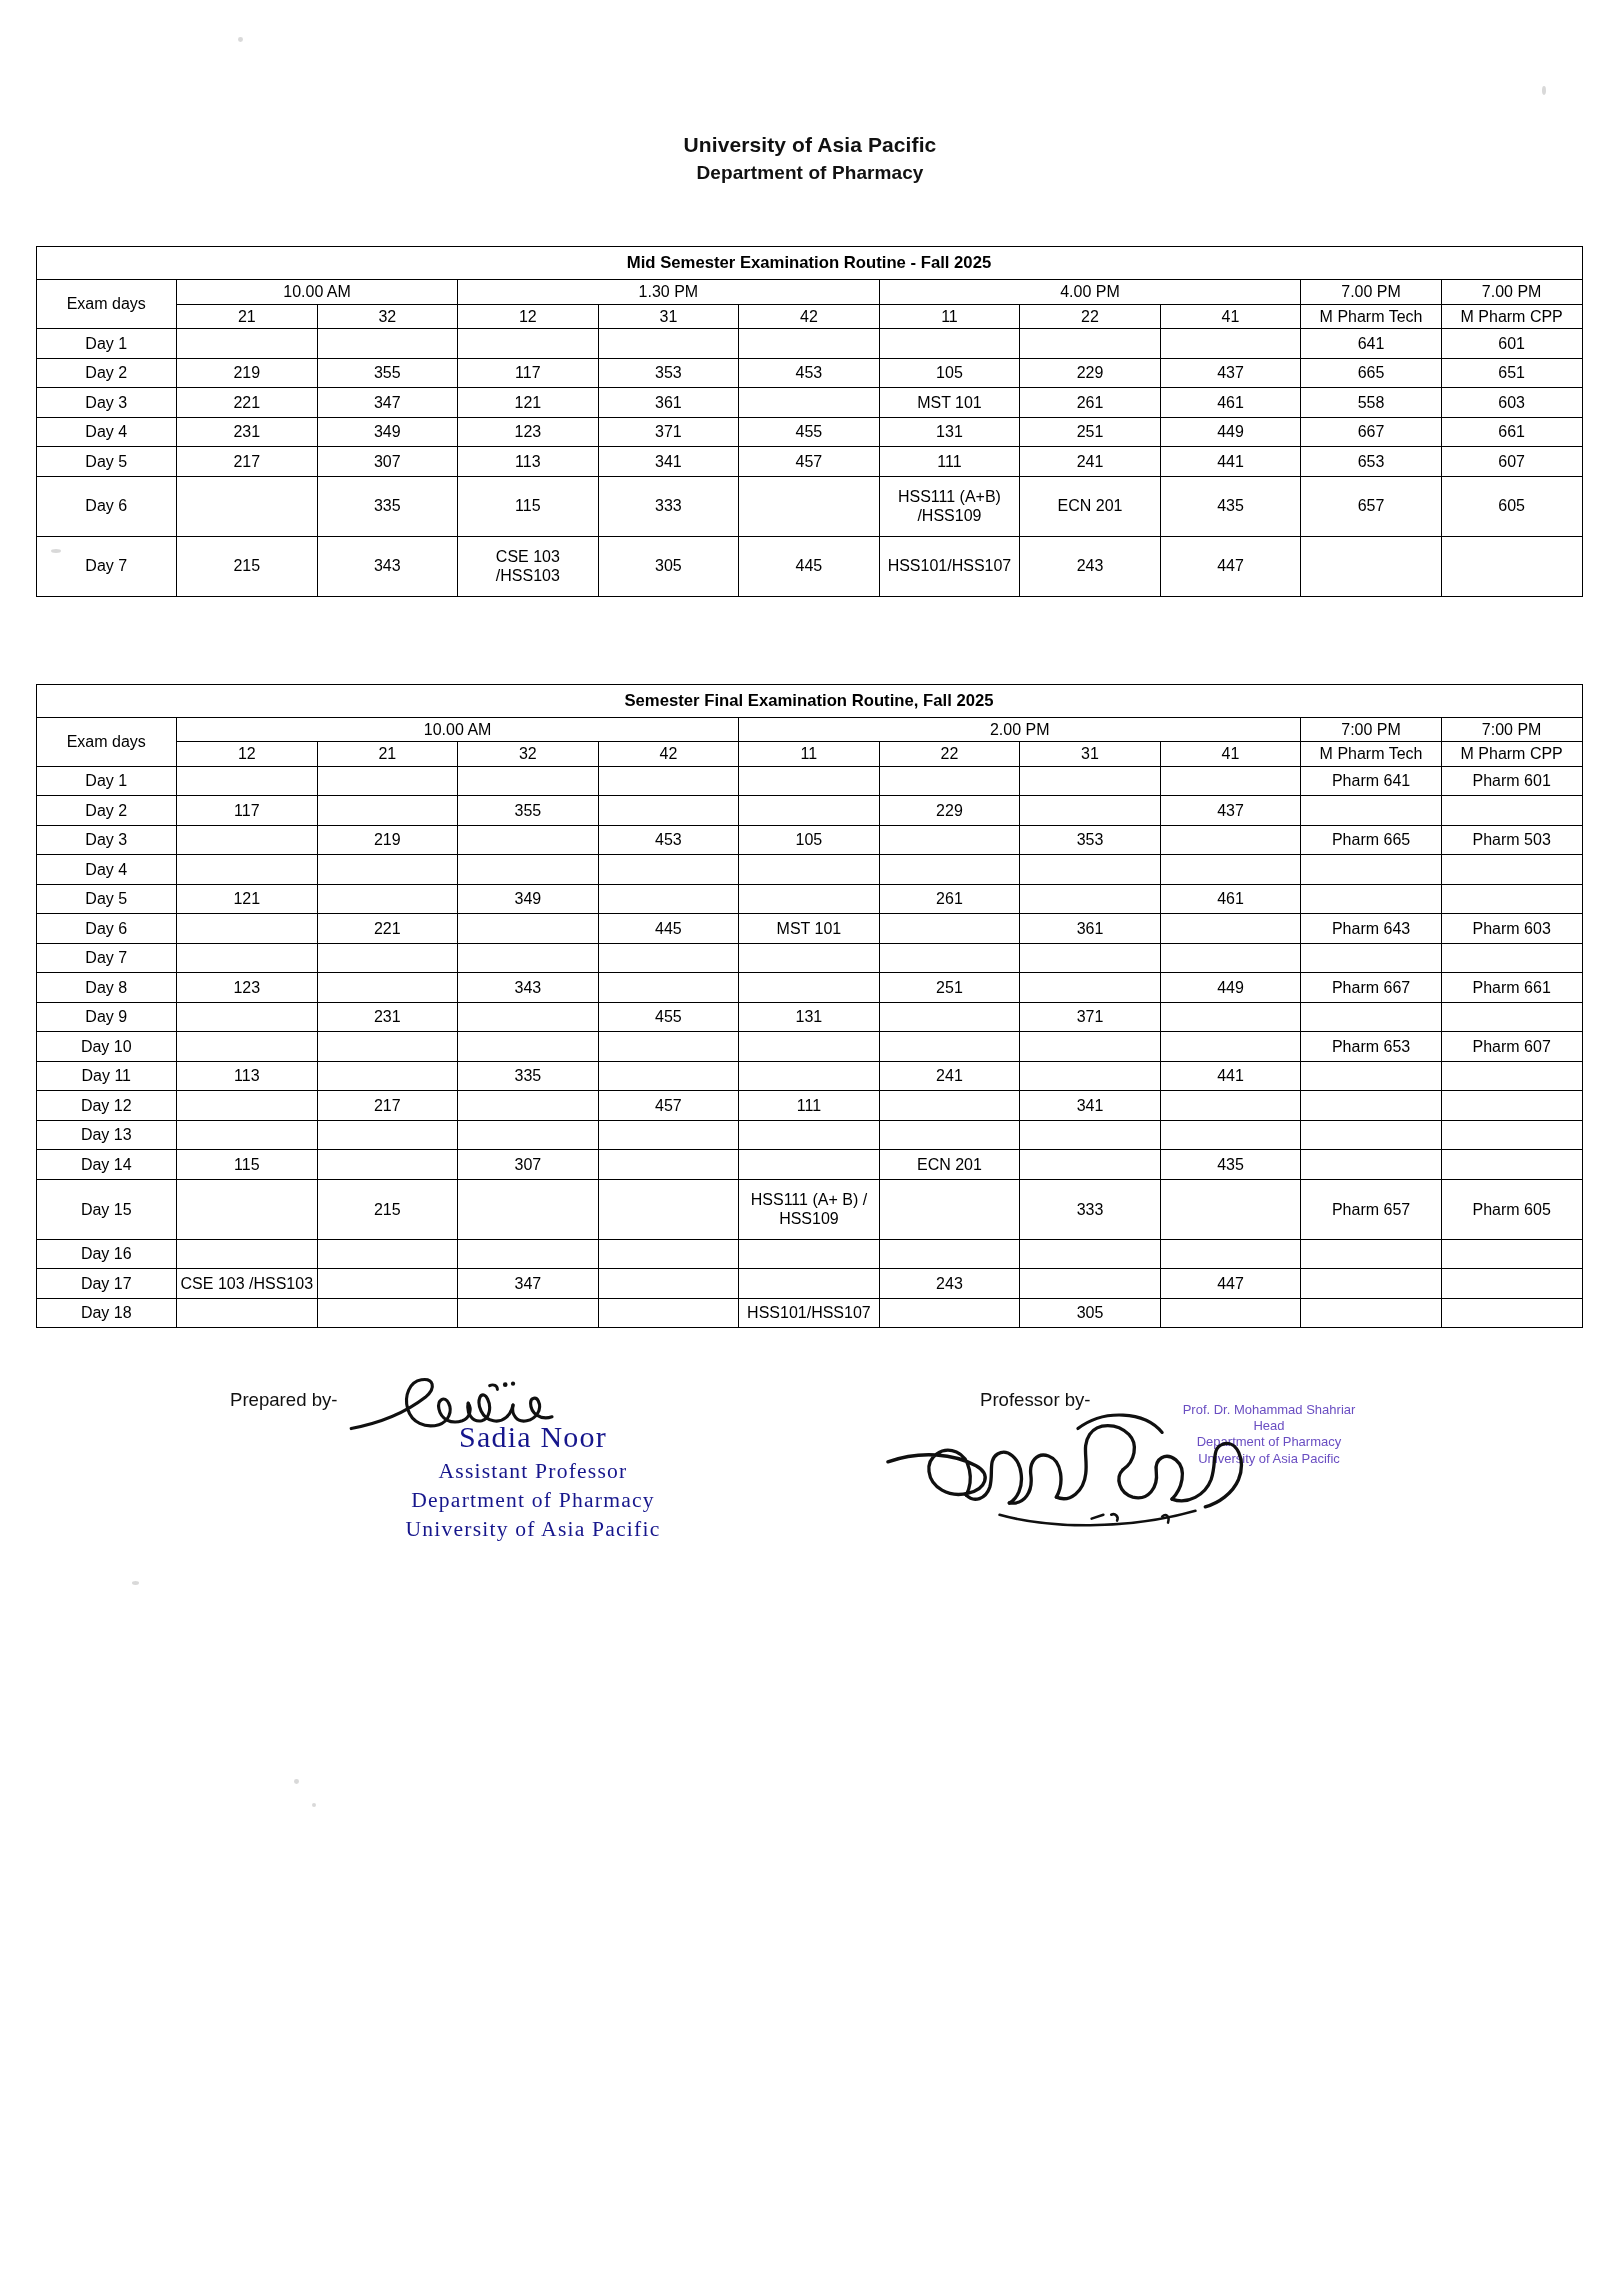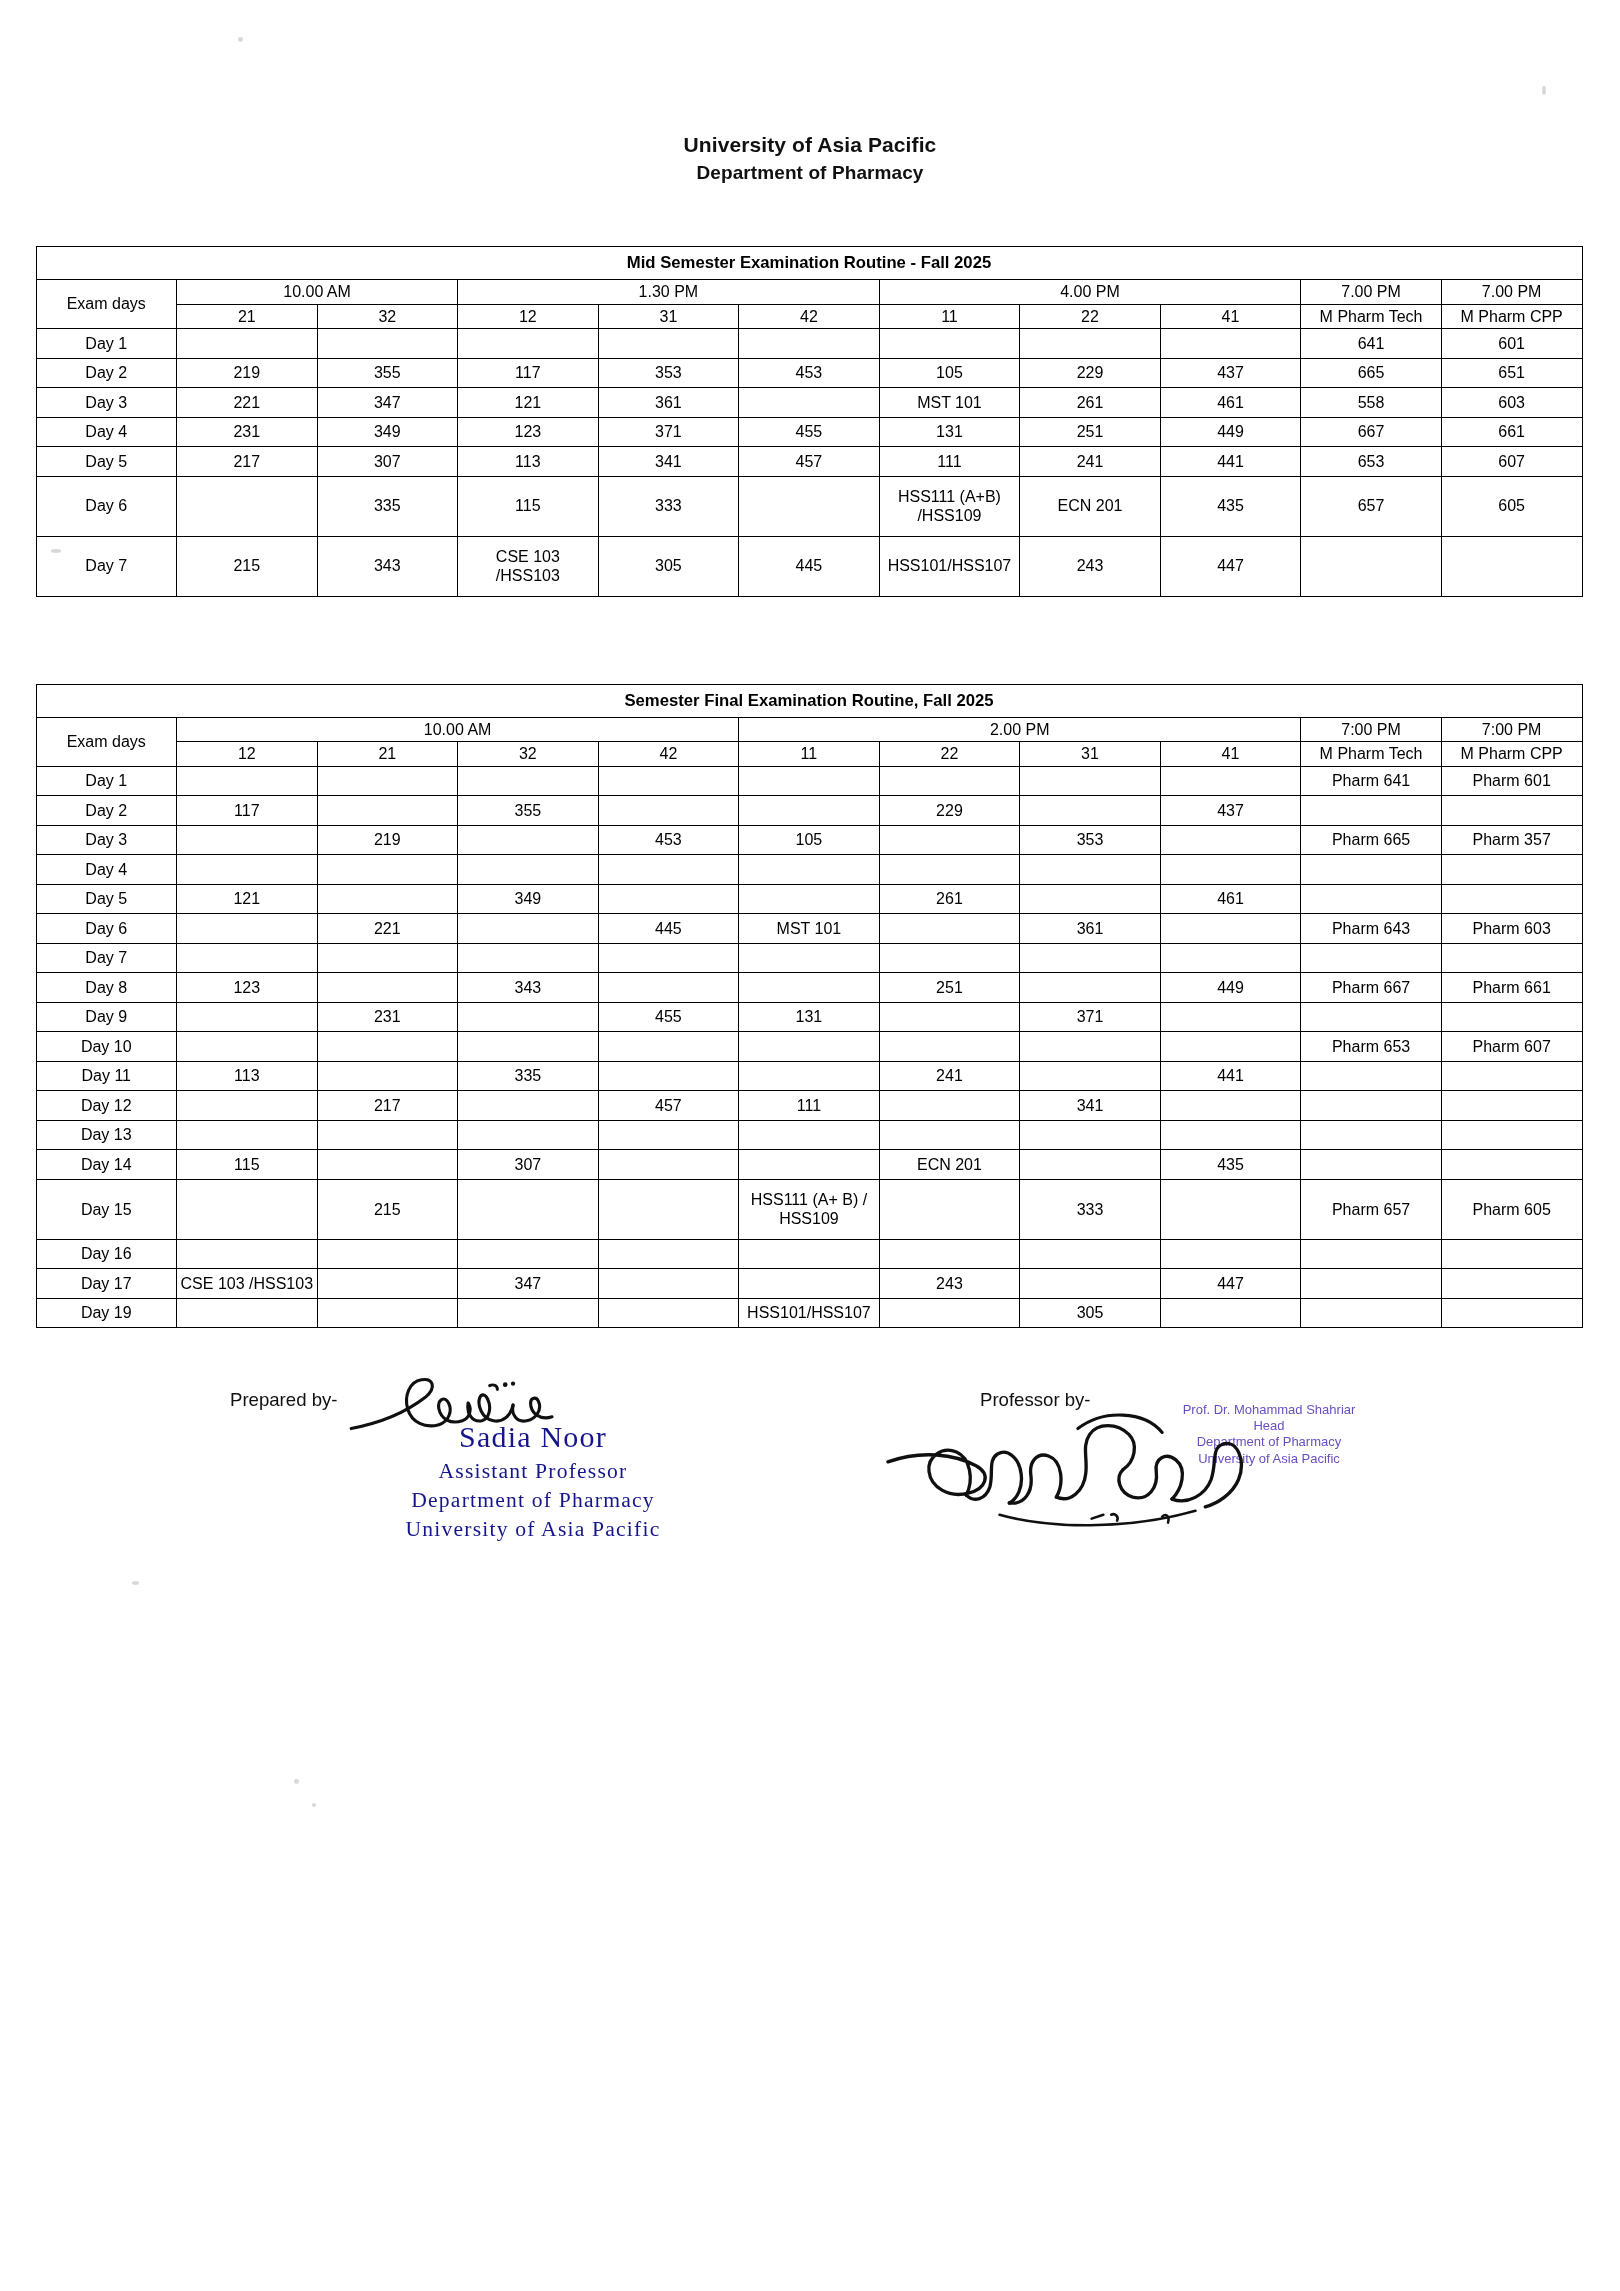--- a/index.html
+++ b/index.html
@@ -338,21 +338,21 @@
             <td class="daycell">Day 3</td>
             <td></td>
             <td>219</td>
             <td></td>
             <td>453</td>
             <td>105</td>
             <td></td>
             <td>353</td>
             <td></td>
             <td>Pharm 665</td>
-            <td>Pharm 357</td>
+            <td>Pharm 503</td>
           </tr>
           <tr>
             <td class="daycell">Day 4</td>
             <td></td>
             <td></td>
             <td></td>
             <td></td>
             <td></td>
             <td></td>
             <td></td>
@@ -523,21 +523,21 @@
             <td>347</td>
             <td></td>
             <td></td>
             <td>243</td>
             <td></td>
             <td>447</td>
             <td></td>
             <td></td>
           </tr>
           <tr>
-            <td class="daycell">Day 19</td>
+            <td class="daycell">Day 18</td>
             <td></td>
             <td></td>
             <td></td>
             <td></td>
             <td>HSS101/HSS107</td>
             <td></td>
             <td>305</td>
             <td></td>
             <td></td>
             <td></td>

